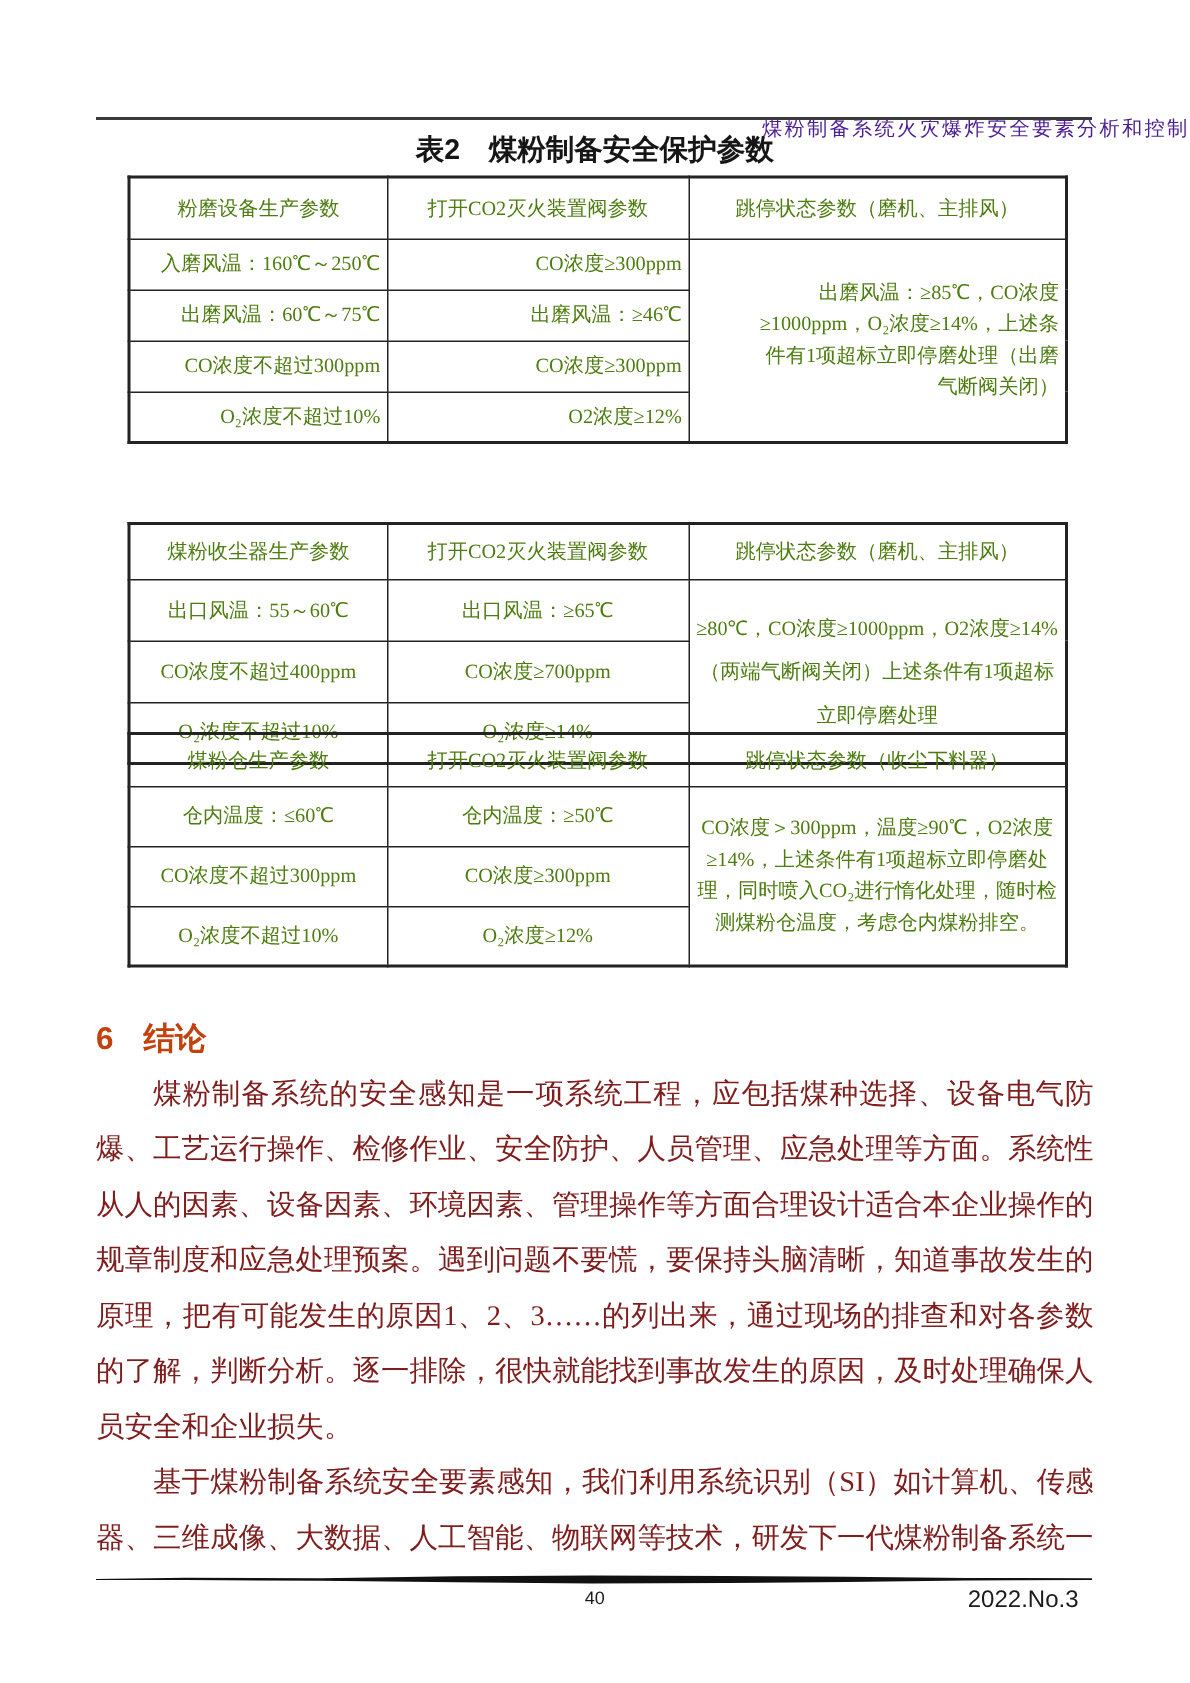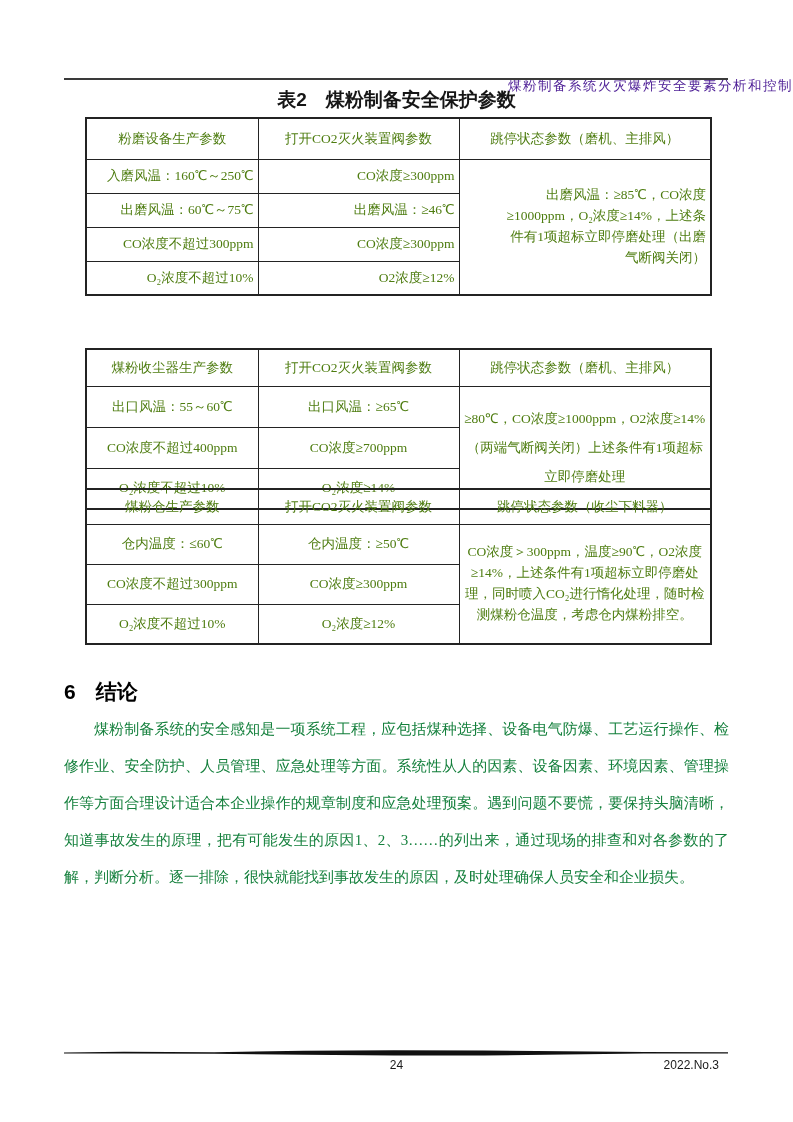--- a/index.html
+++ b/index.html
@@ -48,40 +48,40 @@
   table.t2 td.merged { line-height: 2.15; }
 
   table.t3 { top: 488px; }
   table.t3 tr.hrow td { height: 35px; text-align: center; }
   table.t3 tr.drow td { height: 40px; }
   table.t3 td.merged { line-height: 1.55; }
 
   .section-heading {
     position: absolute; top: 678px; left: 64px;
     font-family: "Liberation Sans", sans-serif;
-    font-size: 21px; font-weight: bold; color: #000000;
+    font-size: 21px; font-weight: bold; color: #c2410c;
   }
   .section-heading .num { margin-right: 20px; }
 
   .body-text {
     position: absolute; top: 711px; left: 64px; width: 665px;
-    font-size: 15px; line-height: 37px; color: #15803d;
+    font-size: 19px; line-height: 37px; color: #7f1d1d;
     text-align: justify;
   }
   .body-text p { text-indent: 2em; }
 
   .footer-rule { position: absolute; top: 1050px; left: 64px; width: 664px; height: 6px; }
   .footer-page {
     position: absolute; top: 1058px; left: 0; width: 100%;
     text-align: center; font-size: 12px;
     font-family: "Liberation Sans", sans-serif; color: #1a1a1a;
   }
   .footer-issue {
     position: absolute; top: 1058px; right: 74px;
-    font-size: 12px; font-family: "Liberation Sans", sans-serif; color: #1a1a1a;
+    font-size: 16px; font-family: "Liberation Sans", sans-serif; color: #1a1a1a;
   }
 </style>
 </head>
 <body>
 
 <div class="page">
 
   <div class="running-title">煤粉制备系统火灾爆炸安全要素分析和控制</div>
   <div class="header-rule"></div>
   <div class="table-caption">表2　煤粉制备安全保护参数</div>
@@ -173,21 +173,22 @@
       </tr>
     </tbody>
   </table>
 
   <div class="section-heading">
     <span class="num">6</span><span>结论</span>
   </div>
 
   <div class="body-text">
     <p>煤粉制备系统的安全感知是一项系统工程，应包括煤种选择、设备电气防爆、工艺运行操作、检修作业、安全防护、人员管理、应急处理等方面。系统性从人的因素、设备因素、环境因素、管理操作等方面合理设计适合本企业操作的规章制度和应急处理预案。遇到问题不要慌，要保持头脑清晰，知道事故发生的原理，把有可能发生的原因1、2、3……的列出来，通过现场的排查和对各参数的了解，判断分析。逐一排除，很快就能找到事故发生的原因，及时处理确保人员安全和企业损失。</p>
+    <p>基于煤粉制备系统安全要素感知，我们利用系统识别（SI）如计算机、传感器、三维成像、大数据、人工智能、物联网等技术，研发下一代煤粉制备系统一</p>
   </div>
 
   <svg class="footer-rule" viewBox="0 0 664 6" preserveAspectRatio="none">
     <polygon fill="#111111" points="0,2.6 60,1.8 150,2.2 240,0.8 330,0.3 420,0.6 500,1.2 580,2.0 664,2.2 664,3.4 580,3.6 500,4.6 420,5.4 330,5.6 240,4.8 150,3.8 60,3.4 0,3.4"></polygon>
   </svg>
-  <div class="footer-page">24</div>
+  <div class="footer-page">40</div>
   <div class="footer-issue">2022.No.3</div>
 
 </div>
 
 </body></html>

